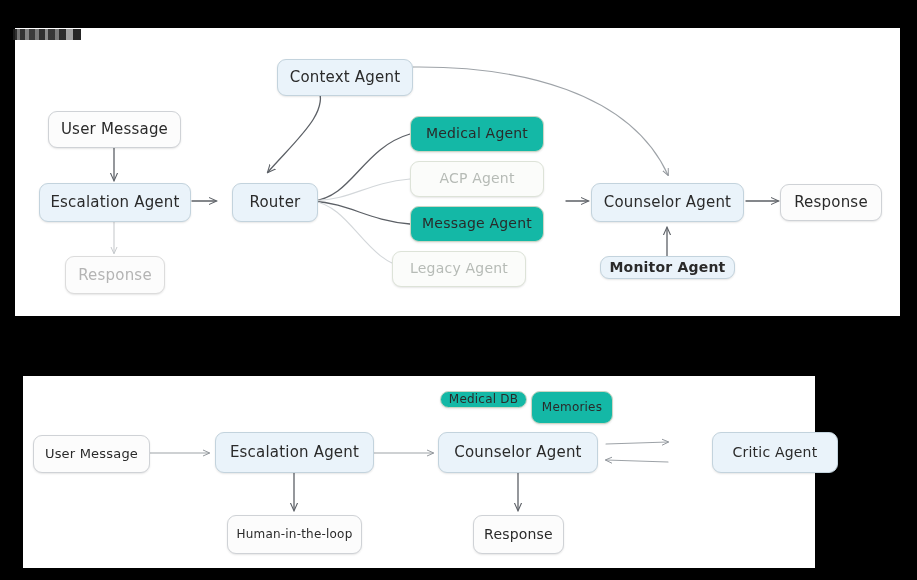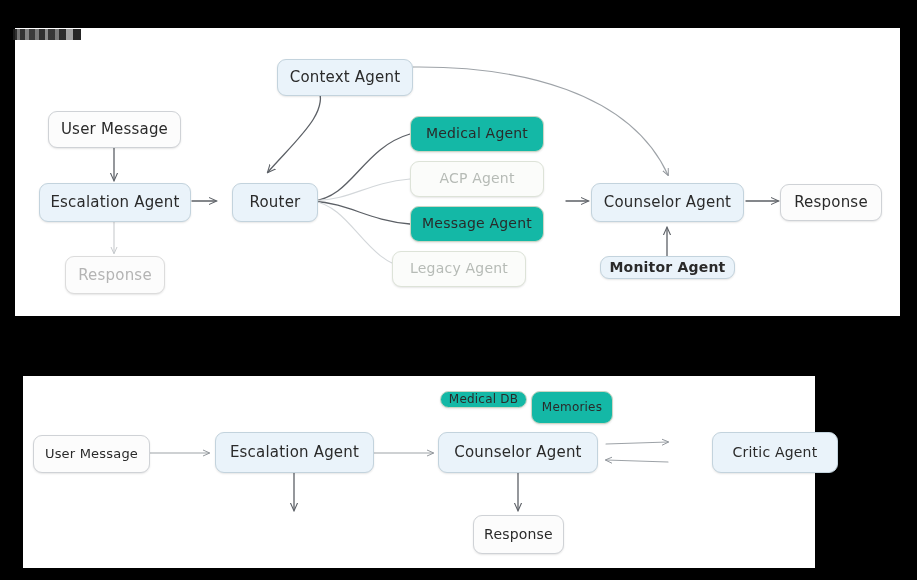--- a/index.html
+++ b/index.html
@@ -159,20 +159,21 @@
     <path class="edge-soft" d="M606,444 L668,442" marker-end="url(#ah-soft)"></path>
     <path class="edge-soft" d="M668,462 L606,460" marker-end="url(#ah-soft)"></path>
 
     <path class="edge" d="M518,473 C518,487 518,497 518,510" marker-end="url(#ah)"></path>
   </svg>
 
   <div class="node n-plain" style="left:33px;  top:435px; width:117px; height:38px; font-size:13px;">User Message</div>
 
   <div class="node n-blue" style="left:215px; top:432px; width:159px; height:41px; font-size:15px;">Escalation Agent</div>
 
+  <div class="node n-plain" style="left:227px; top:515px; width:135px; height:39px; font-size:12px;">Human-in-the-loop</div>
 
   <div class="node n-green" style="left:440px; top:391px; width:87px;  height:17px; font-size:12px;">Medical DB</div>
 
   <div class="node n-green" style="left:531px; top:391px; width:82px;  height:33px; font-size:12px;">Memories</div>
 
   <div class="node n-blue" style="left:438px; top:432px; width:160px; height:41px; font-size:15px;">Counselor Agent</div>
 
   <div class="node n-blue" style="left:675px; top:432px; width:126px; height:41px; font-size:14px;margin-left:37px;">Critic Agent</div>
 
   <div class="node n-plain" style="left:473px; top:515px; width:91px;  height:39px; font-size:14px;">Response</div>

